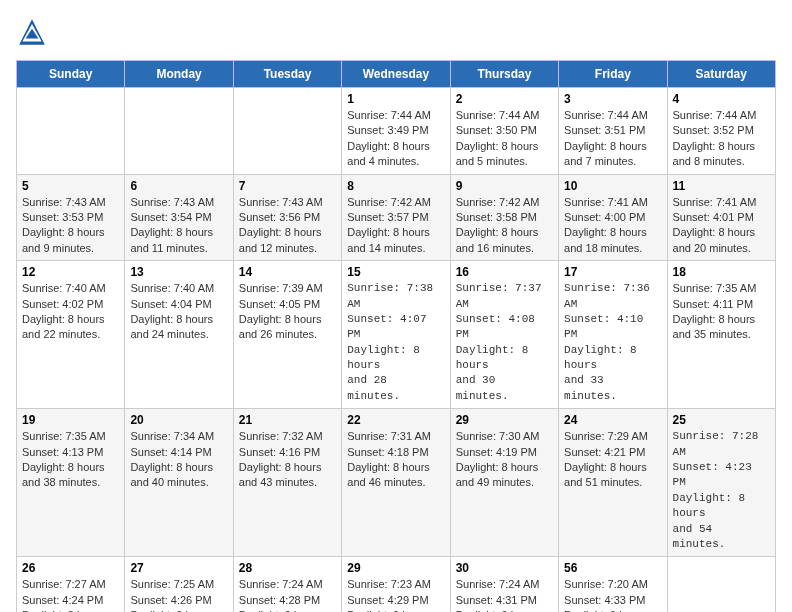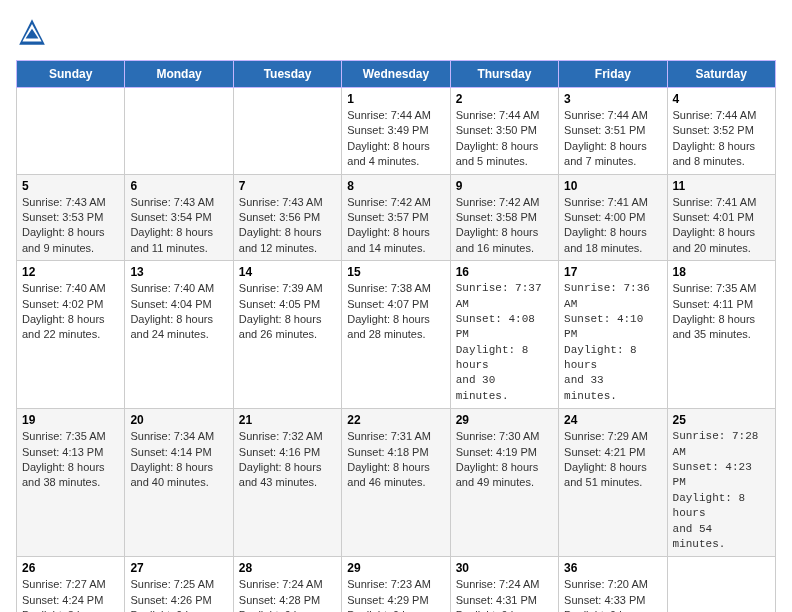--- a/index.html
+++ b/index.html
@@ -239,21 +239,21 @@
         </td>
         <td>
           <span class="day-number">14</span>
           <div class="day-info" style="white-space: pre-line;">Sunrise: 7:39 AM
 Sunset: 4:05 PM
 Daylight: 8 hours
 and 26 minutes.</div>
         </td>
         <td>
           <span class="day-number">15</span>
-          <div class="day-info" style="white-space: pre-line;">Sunrise: 7:38 AM
+          <div class="day-info" style="white-space: pre-line; font-family: Liberation Mono, monospace;">Sunrise: 7:38 AM
 Sunset: 4:07 PM
 Daylight: 8 hours
 and 28 minutes.</div>
         </td>
         <td>
           <span class="day-number">16</span>
           <div class="day-info" style="white-space: pre-line; font-family: Liberation Mono, monospace;">Sunrise: 7:37 AM
 Sunset: 4:08 PM
 Daylight: 8 hours
 and 30 minutes.</div>
@@ -354,21 +354,21 @@
 and 6 minutes.</div>
         </td>
         <td>
           <span class="day-number">30</span>
           <div class="day-info" style="white-space: pre-line;">Sunrise: 7:24 AM
 Sunset: 4:31 PM
 Daylight: 9 hours
 and 9 minutes.</div>
         </td>
         <td>
-          <span class="day-number">36</span>
+          <span class="day-number">56</span>
           <div class="day-info" style="white-space: pre-line;">Sunrise: 7:20 AM
 Sunset: 4:33 PM
 Daylight: 9 hours
 and 12 minutes.</div>
         </td>
         <td class="empty-cell"></td>
       </tr>
     </tbody>
 </table>
 

